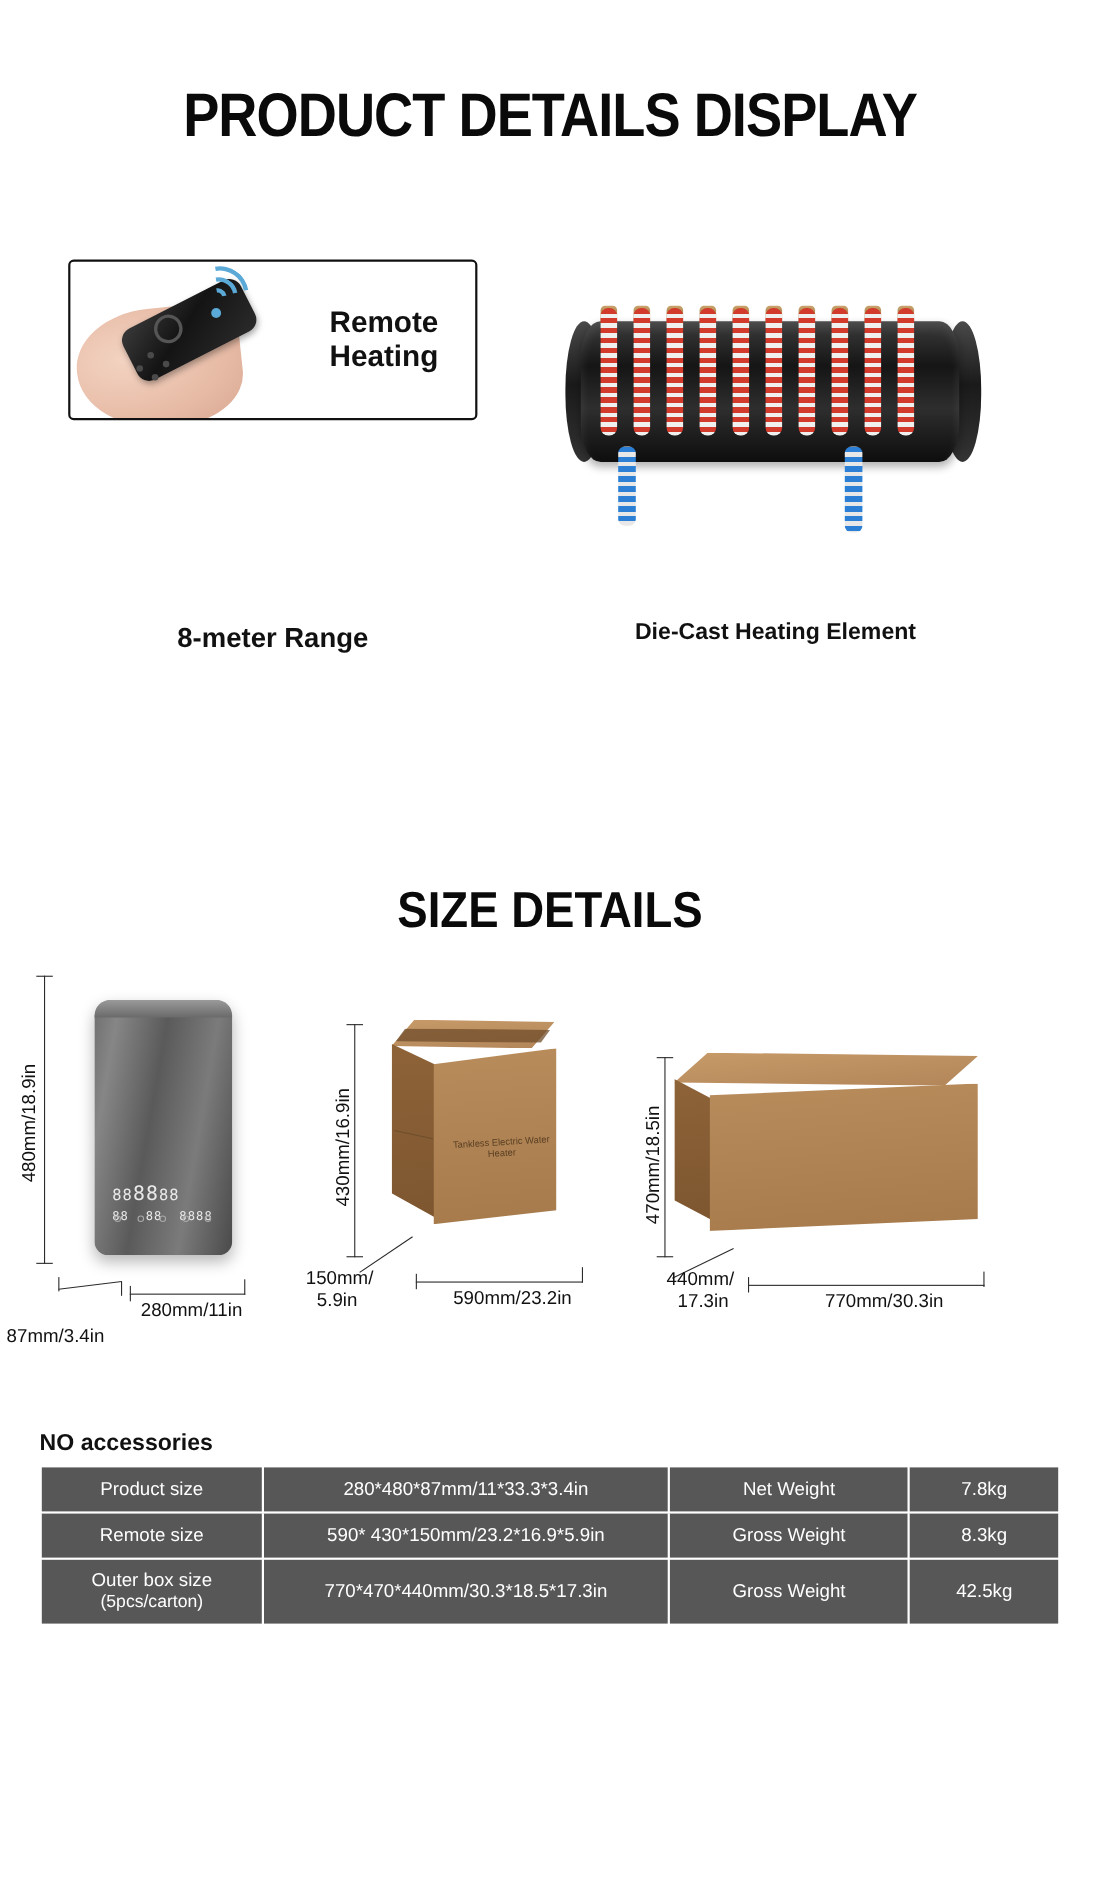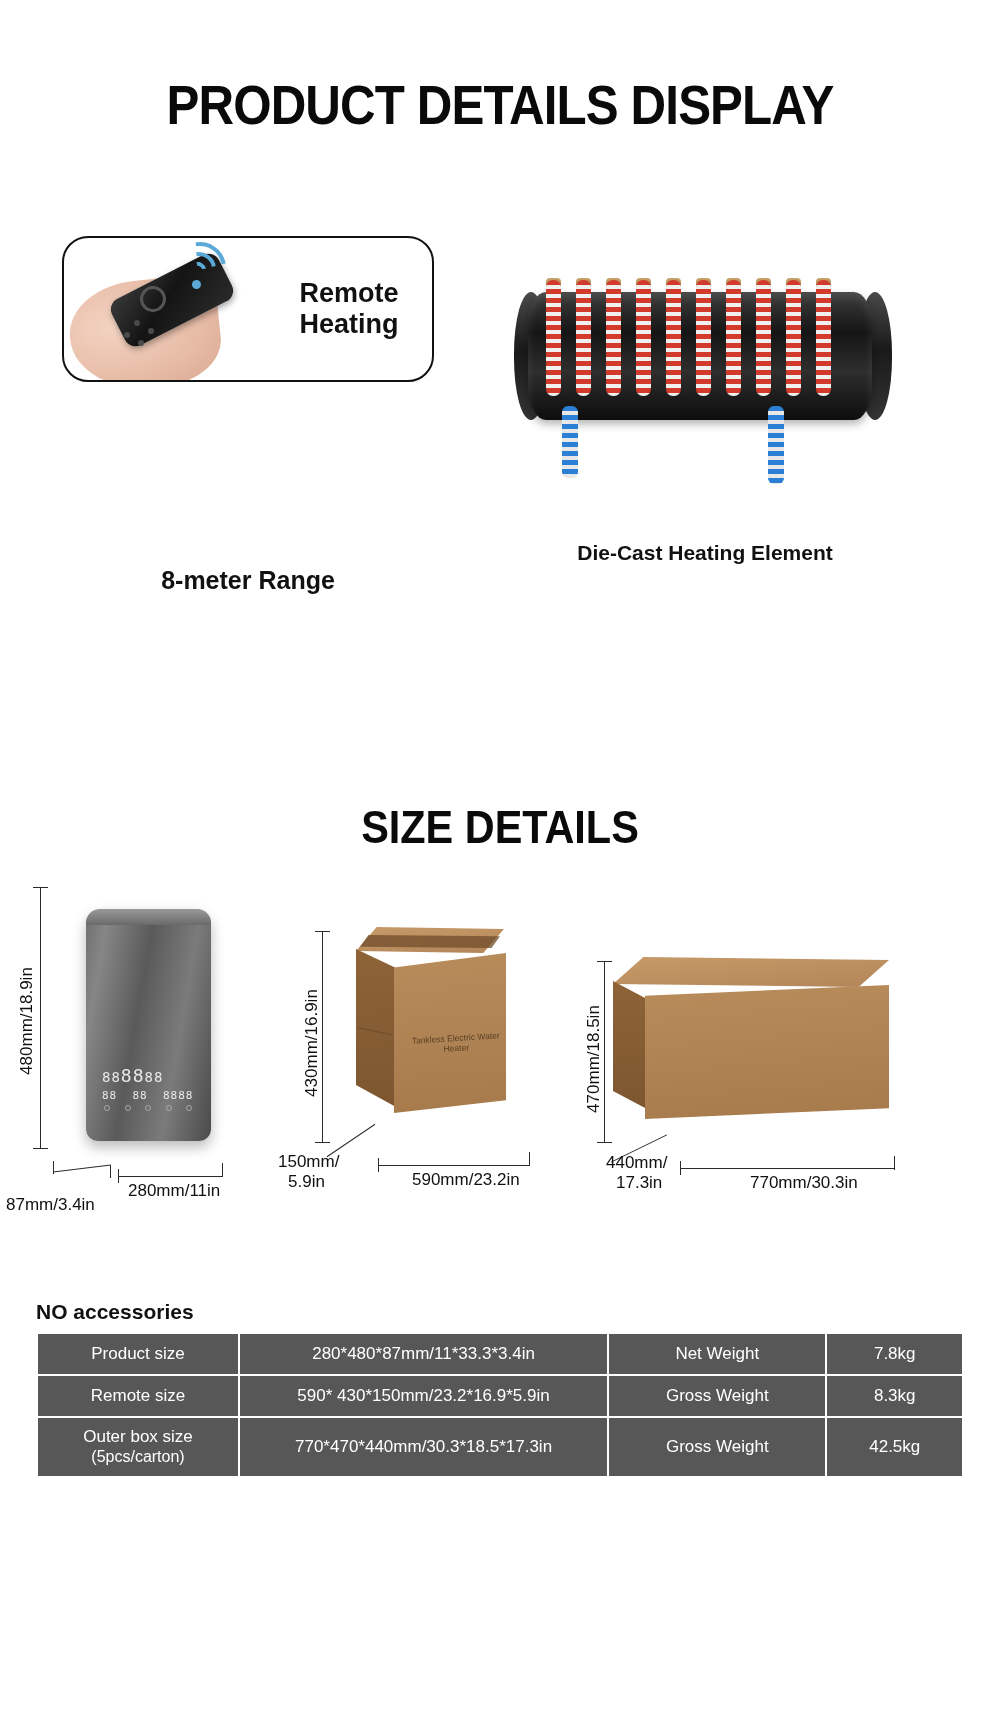--- a/index.html
+++ b/index.html
@@ -27,21 +27,21 @@
     transform:scaleX(0.9); transform-origin:center;
     color:#0a0a0a;
   }
 
   
   .cards-wrap{ position:absolute; left:62px; top:236px; width:372px; }
   .feature-card{
     position:relative;
     width:372px; height:146px;
     border:2px solid #111;
-    border-radius:26px;
+    border-radius:5px;
     background:#fff;
     display:flex; align-items:center;
     overflow:hidden;
     margin-bottom:12px;
   }
   .card-photo{ position:relative; width:210px; height:146px; flex:0 0 210px; }
   .card-label{
     flex:1; text-align:center;
     font-size:27px; font-weight:bold; line-height:1.15; color:#111;
     padding-right:8px;
@@ -139,21 +139,21 @@
   .coil-top{
     position:absolute; width:15px; height:16px;
     background:linear-gradient(180deg,#c9a36a,#8c6a3a);
     border-radius:4px 4px 0 0;
   }
   .pipe{
     position:absolute; width:16px; border-radius:6px;
   }
   .pipe-blue{ background:repeating-linear-gradient(180deg,#2b7fd4 0px,#2b7fd4 5px,#e8e8e8 5px,#e8e8e8 9px); }
   .heater-caption{
-    position:absolute; left:470px; top:541px; width:470px;
+    position:absolute; left:470px; top:563px; width:470px;
     font-size:21px; font-weight:bold; text-align:center; color:#111;
   }
   .heater-sub{
     position:absolute; left:470px; top:592px; width:470px;
     font-size:17px; line-height:1.45; text-align:center; color:#1a1a1a;
   }
 
   
   .size-area{ position:absolute; left:0; top:865px; width:1000px; height:370px; }
 
@@ -287,21 +287,21 @@
 <div class="heater-sub">
 </div>
 
 <div class="section-title">SIZE DETAILS</div>
 
 <div class="size-area">
 
   <div class="unit">
     <div class="unit-top"></div>
     <div class="unit-screen">
-      <div class="seg" style="font-size:14px;">88<span style="font-size:18px;">88</span>88</div>
+      <div class="seg" style="font-size:14px;margin-top:10px;">88<span style="font-size:18px;">88</span>88</div>
       <div class="seg" style="font-size:11px;margin-top:3px;">88&nbsp;&nbsp;88&nbsp;&nbsp;8888</div>
     </div>
     <div class="unit-dots">
       <span></span>
       <span></span>
       <span></span>
       <span></span>
       <span></span>
     </div>
   </div>
@@ -312,21 +312,21 @@
   <div class="dim-text dim-vert" style="left:-33px; top:146px; width:120px; text-align:center;">480mm/18.9in</div>
 
   <div class="dim-line hline" style="left:118px; top:311px; width:105px;"></div>
   <div class="tick vline" style="left:118px; top:304px; height:14px; width:1px;"></div>
   <div class="tick vline" style="left:222px; top:298px; height:14px; width:1px;"></div>
   <div class="dim-text" style="left:128px; top:316px;">280mm/11in</div>
 
   <div class="dim-line hline" style="left:53px; top:303px; width:58px; transform:rotate(-7deg);"></div>
   <div class="tick vline" style="left:53px; top:296px; height:13px; width:1px;"></div>
   <div class="tick vline" style="left:110px; top:300px; height:13px; width:1px;"></div>
-  <div class="dim-text" style="left:6px; top:330px;">87mm/3.4in</div>
+  <div class="dim-text" style="left:6px; top:340px;">87mm/3.4in</div>
 
   <div class="box-mid">
     <div class="bx-top" style="left:26px; top:0;   width:148px; height:26px; clip-path:polygon(14% 0,100% 8%,86% 100%,0 92%);"></div>
     <div class="bx-flapA" style="left:30px; top:8px; width:140px; height:13px; clip-path:polygon(6% 0,100% 10%,94% 100%,0 90%); opacity:.75;"></div>
     <div class="bx-side" style="left:26px; top:22px; width:40px; height:158px; clip-path:polygon(0 0,100% 12%,100% 100%,0 86%);"></div>
     <div class="bx-front" style="left:64px; top:26px; width:112px; height:160px; clip-path:polygon(0 9%,100% 0,100% 92%,0 100%);"></div>
     <div style="position:absolute; left:74px; top:106px; width:104px; font-size:8.5px; color:#5a4025; transform:rotate(-3.5deg); text-align:center;">Tankless Electric Water Heater</div>
     <div style="position:absolute; left:28px; top:104px; width:36px; height:1px; background:rgba(90,64,37,.5); transform:rotate(12deg);"></div>
   </div>
 

